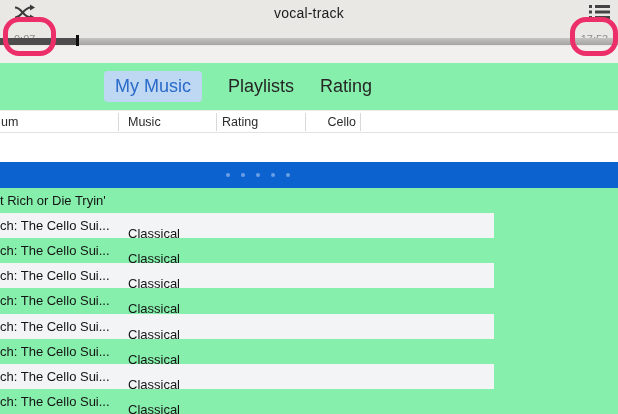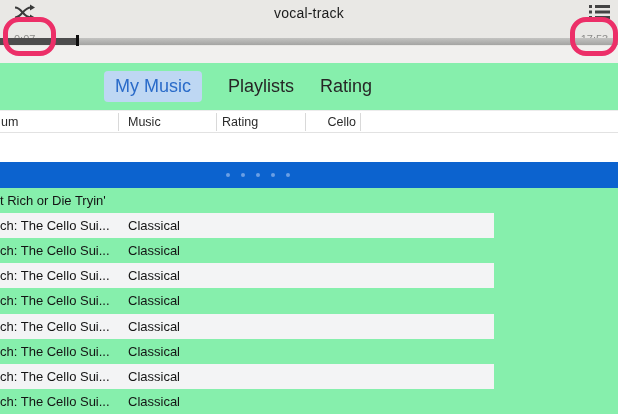--- a/index.html
+++ b/index.html
@@ -51,21 +51,21 @@
   .list { position:absolute; top:133px; left:0; width:618px; height:281px; }
   .row-blank { position:absolute; top:0; left:0; width:618px; height:29px; background:#ffffff; }
 
   .row-selected { position:absolute; top:29px; left:0; width:618px; height:26px; background:#0c63cf; }
   .dots { position:absolute; left:226px; top:11px; display:flex; gap:11px; }
   .dot { width:4px; height:4px; border-radius:50%; background:#6b9fe4; }
 
   .row { position:absolute; left:0; width:494px; height:25.1px; font-size:13px; color:#141414;padding-left:27px; }
   .row.alt { background:#f3f4f5; }
   .cell-album { position:absolute; left:0; top:5px; white-space:nowrap; }
-  .cell-genre { position:absolute; left:128px; top:5px; white-space:nowrap; }
+  .cell-genre { position:absolute; left:128px; top:13px; white-space:nowrap; }
 </style>
 </head>
 <body>
 
 <div class="screen">
 
   <div class="player-bar">
     <svg class="shuffle" viewBox="0 0 24 17">
       <path d="M1 13.5 C8 13.5 9 3.5 17 3.5" fill="none" stroke="#3a3a3a" stroke-width="2"></path>
       <path d="M1 3.5 C8 3.5 9 13.5 17 13.5" fill="none" stroke="#3a3a3a" stroke-width="2"></path>

